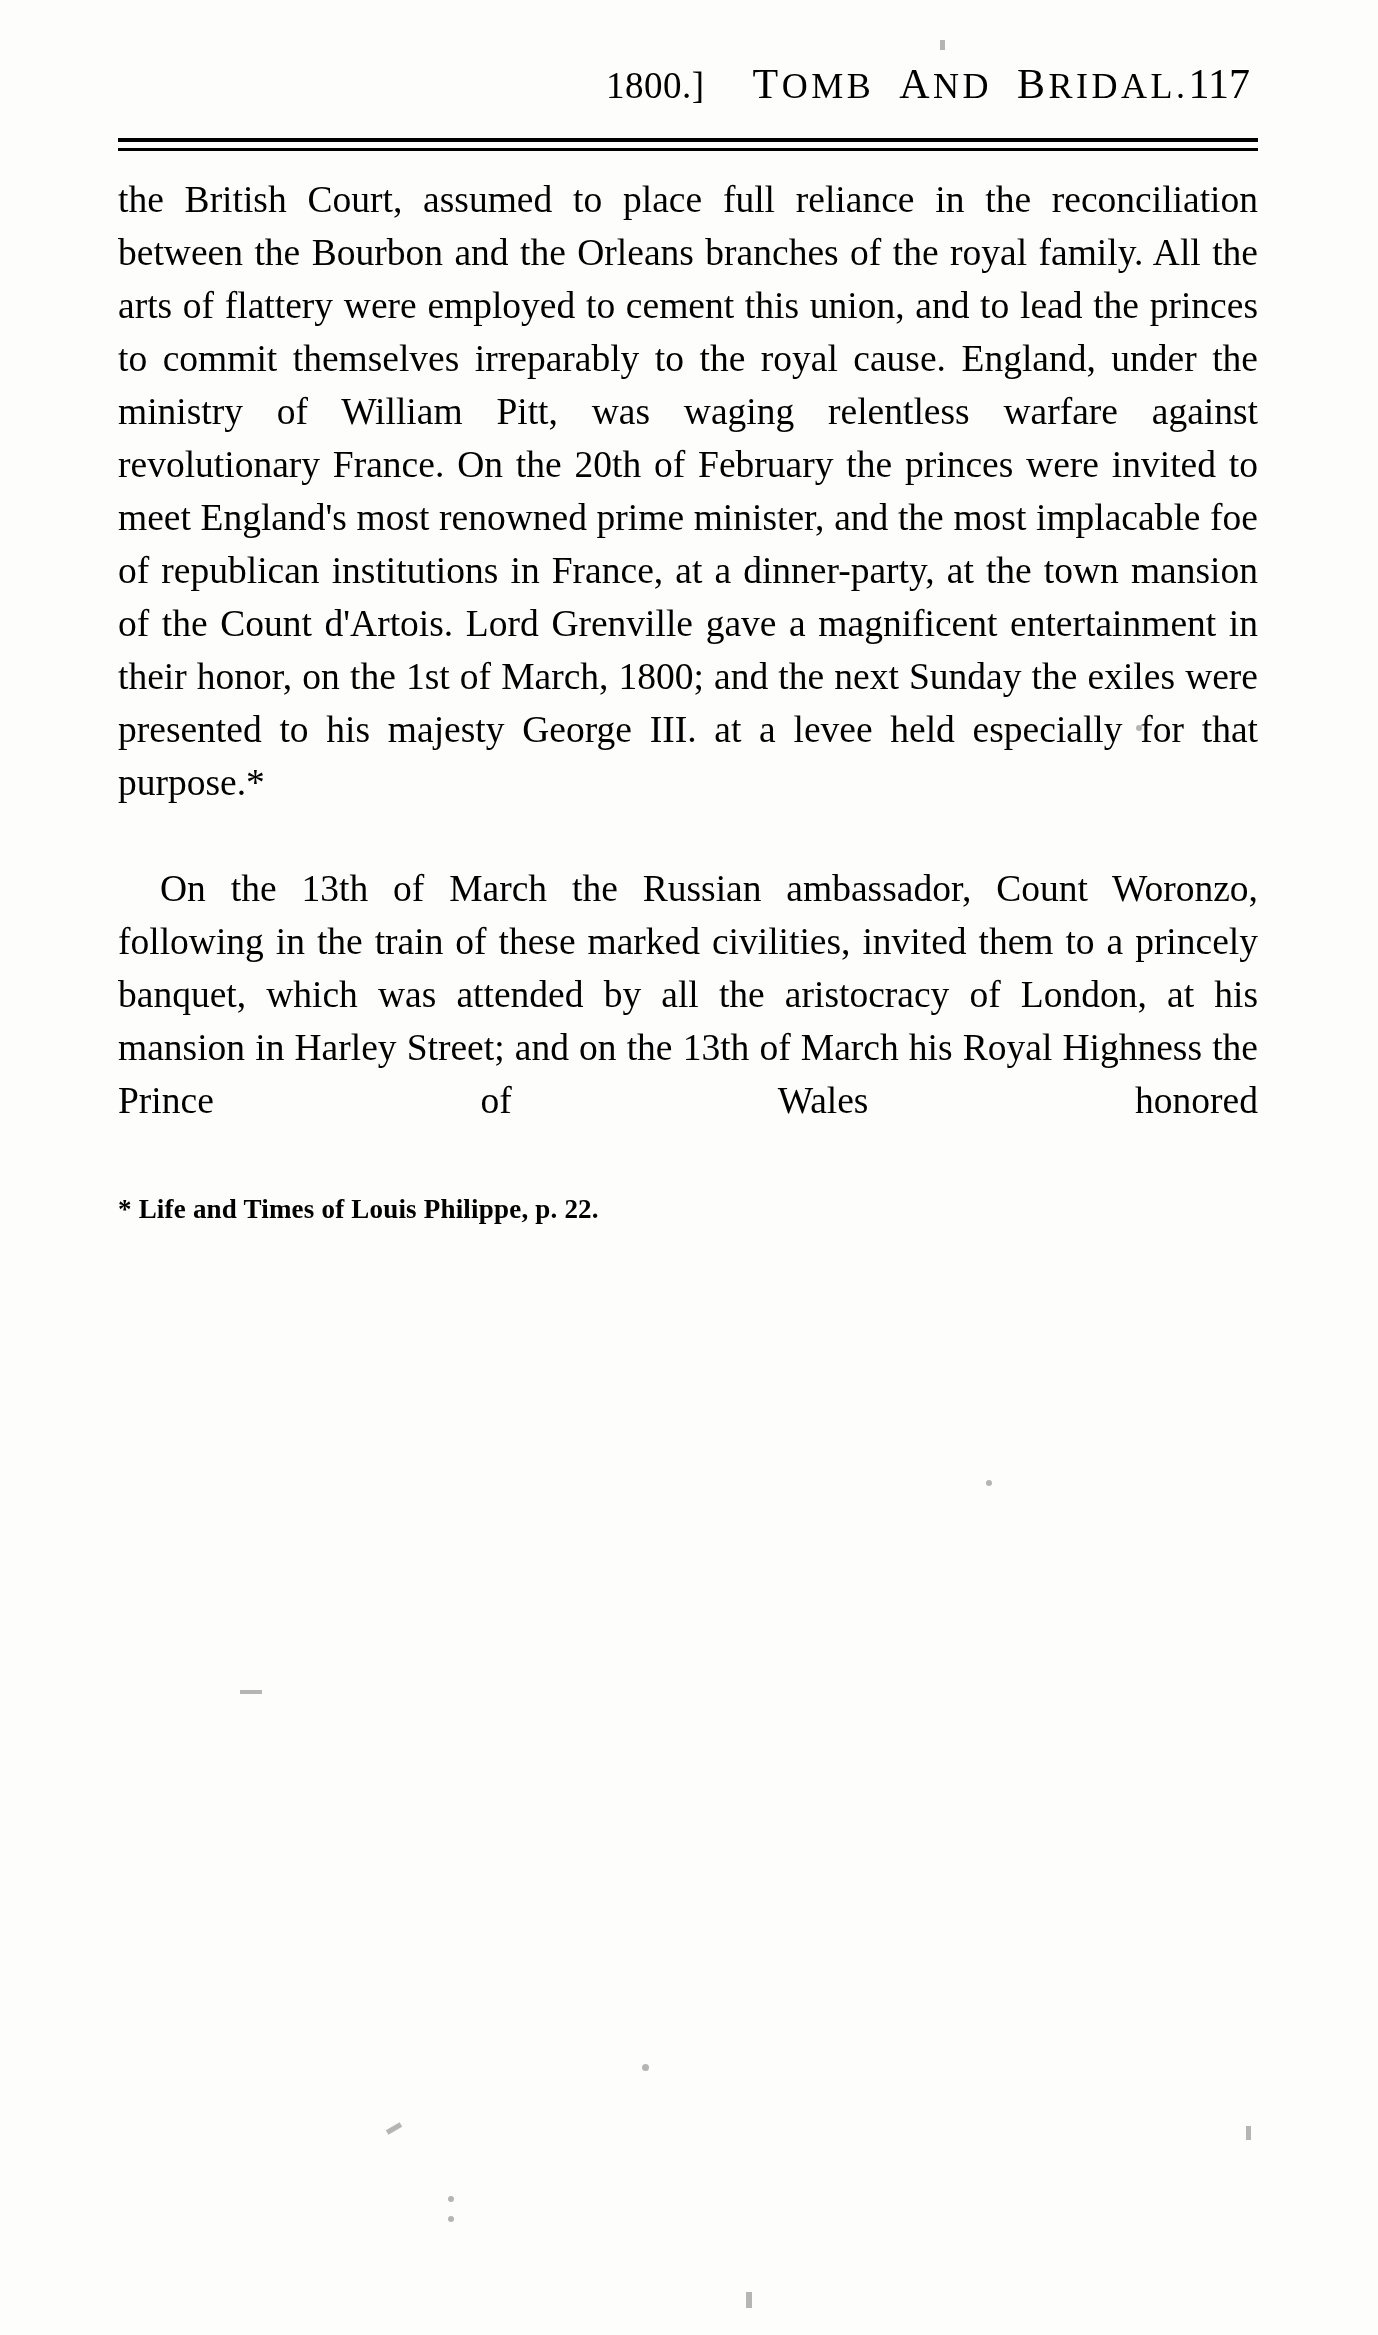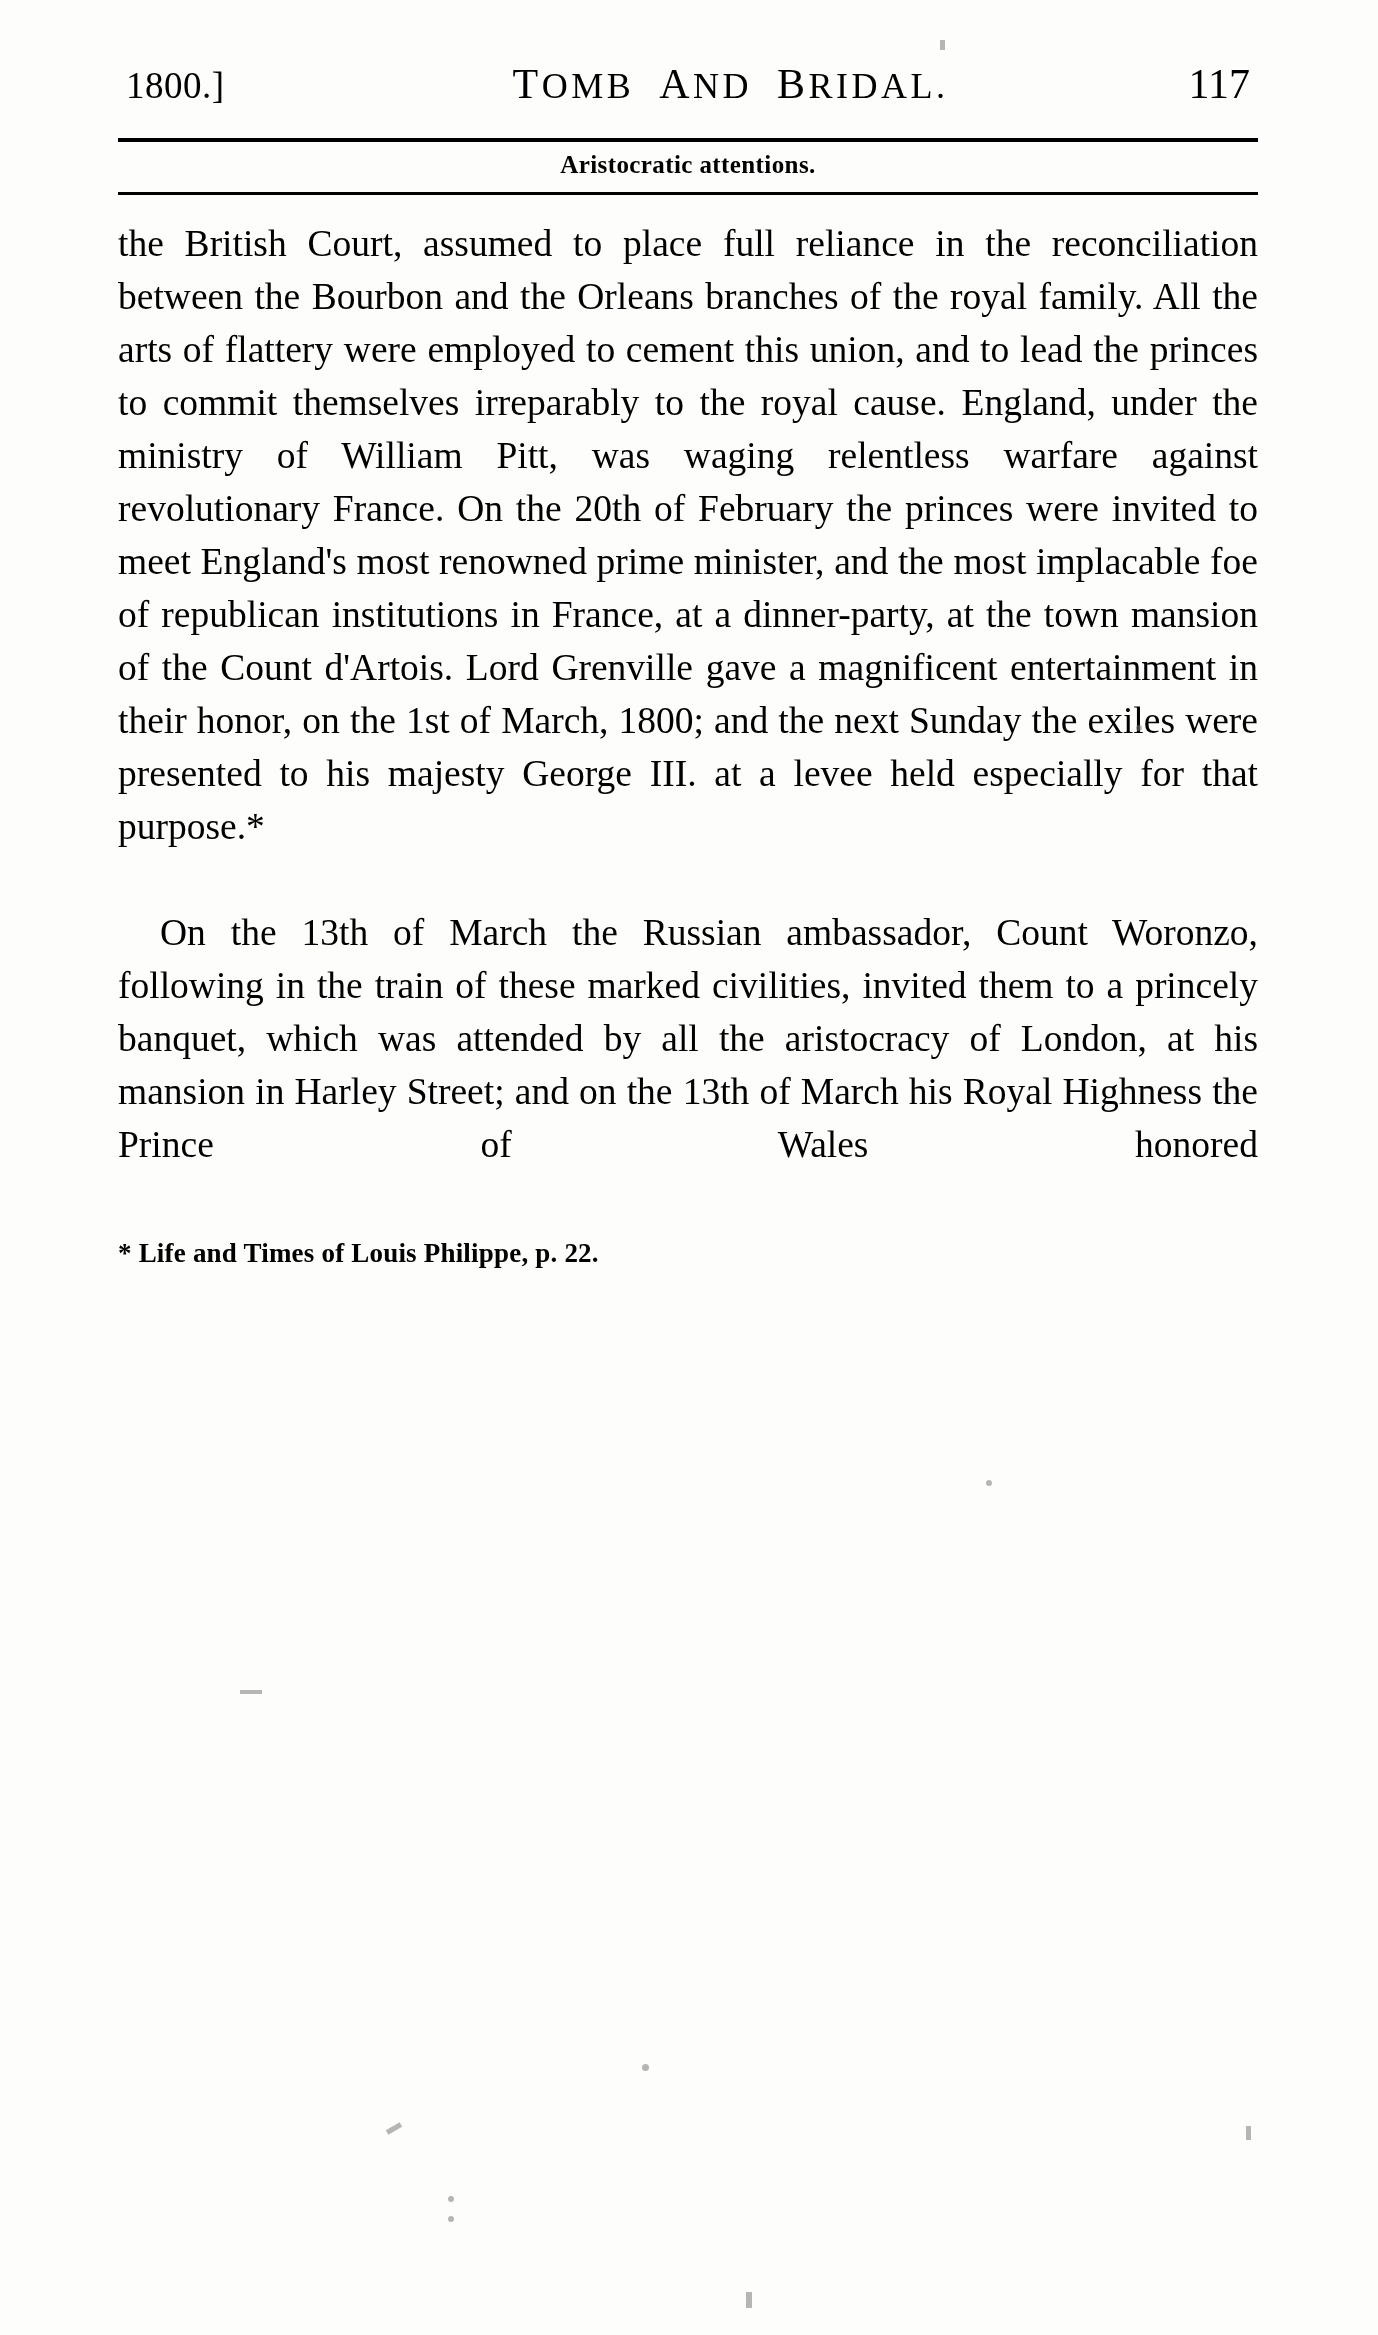--- a/index.html
+++ b/index.html
@@ -29,26 +29,25 @@
     position: absolute;
     left: 118px;
     top: 60px;
     width: 1140px;
   }
 
   
   .running-head {
     display: flex;
     align-items: baseline;
-    justify-content: space-between;
+    justify-content: flex-end;
     width: 100%;
     height: 70px;
     padding: 0 8px;
     box-sizing: border-box;
-    gap: 28px;
   }
   .head-year {
     font-size: 37px;
     letter-spacing: 0.5px;
     white-space: nowrap;
   }
   .head-title {
     font-size: 36px;
     letter-spacing: 3.5px;
     font-variant: small-caps;
@@ -134,21 +133,20 @@
     <div class="running-head">
       <span class="head-year">1800.]</span>
       <span class="head-title">
         <span class="cap">T</span>OMB&nbsp; <span class="cap">A</span>ND&nbsp; <span class="cap">B</span>RIDAL.
       </span>
       <span class="head-page">117</span>
     </div>
 
     <div class="rule-thick"></div>
 
-    <div class="sidehead">Aristocratic attentions.</div>
 
     <div class="rule-thin"></div>
 
     <div class="body-text">
       <p class="para last">the British Court, assumed to place full reliance in the reconciliation between the Bourbon and the Orleans branches of the royal family.  All the arts of flattery were employed to cement this union, and to lead the princes to commit themselves irreparably to the royal cause. England, under the ministry of William Pitt, was waging relentless warfare against revolutionary France.  On the 20th of February the princes were invited to meet England's most renowned prime minister, and the most implacable foe of republican institutions in France, at a dinner-party, at the town mansion of the Count d'Artois.  Lord Grenville gave a magnificent entertainment in their honor, on the 1st of March, 1800; and the next Sunday the exiles were presented to his majesty George III. at a levee held especially for that purpose.*</p>
       <p class="para last">On the 13th of March the Russian ambassador, Count Woronzo, following in the train of these marked civilities, invited them to a princely banquet, which was attended by all the aristocracy of London, at his mansion in Harley Street; and on the 13th of March his Royal Highness the Prince of Wales honored</p>
     </div>
 
     <div class="footnote">* Life and Times of Louis Philippe, p. 22.</div>
 

